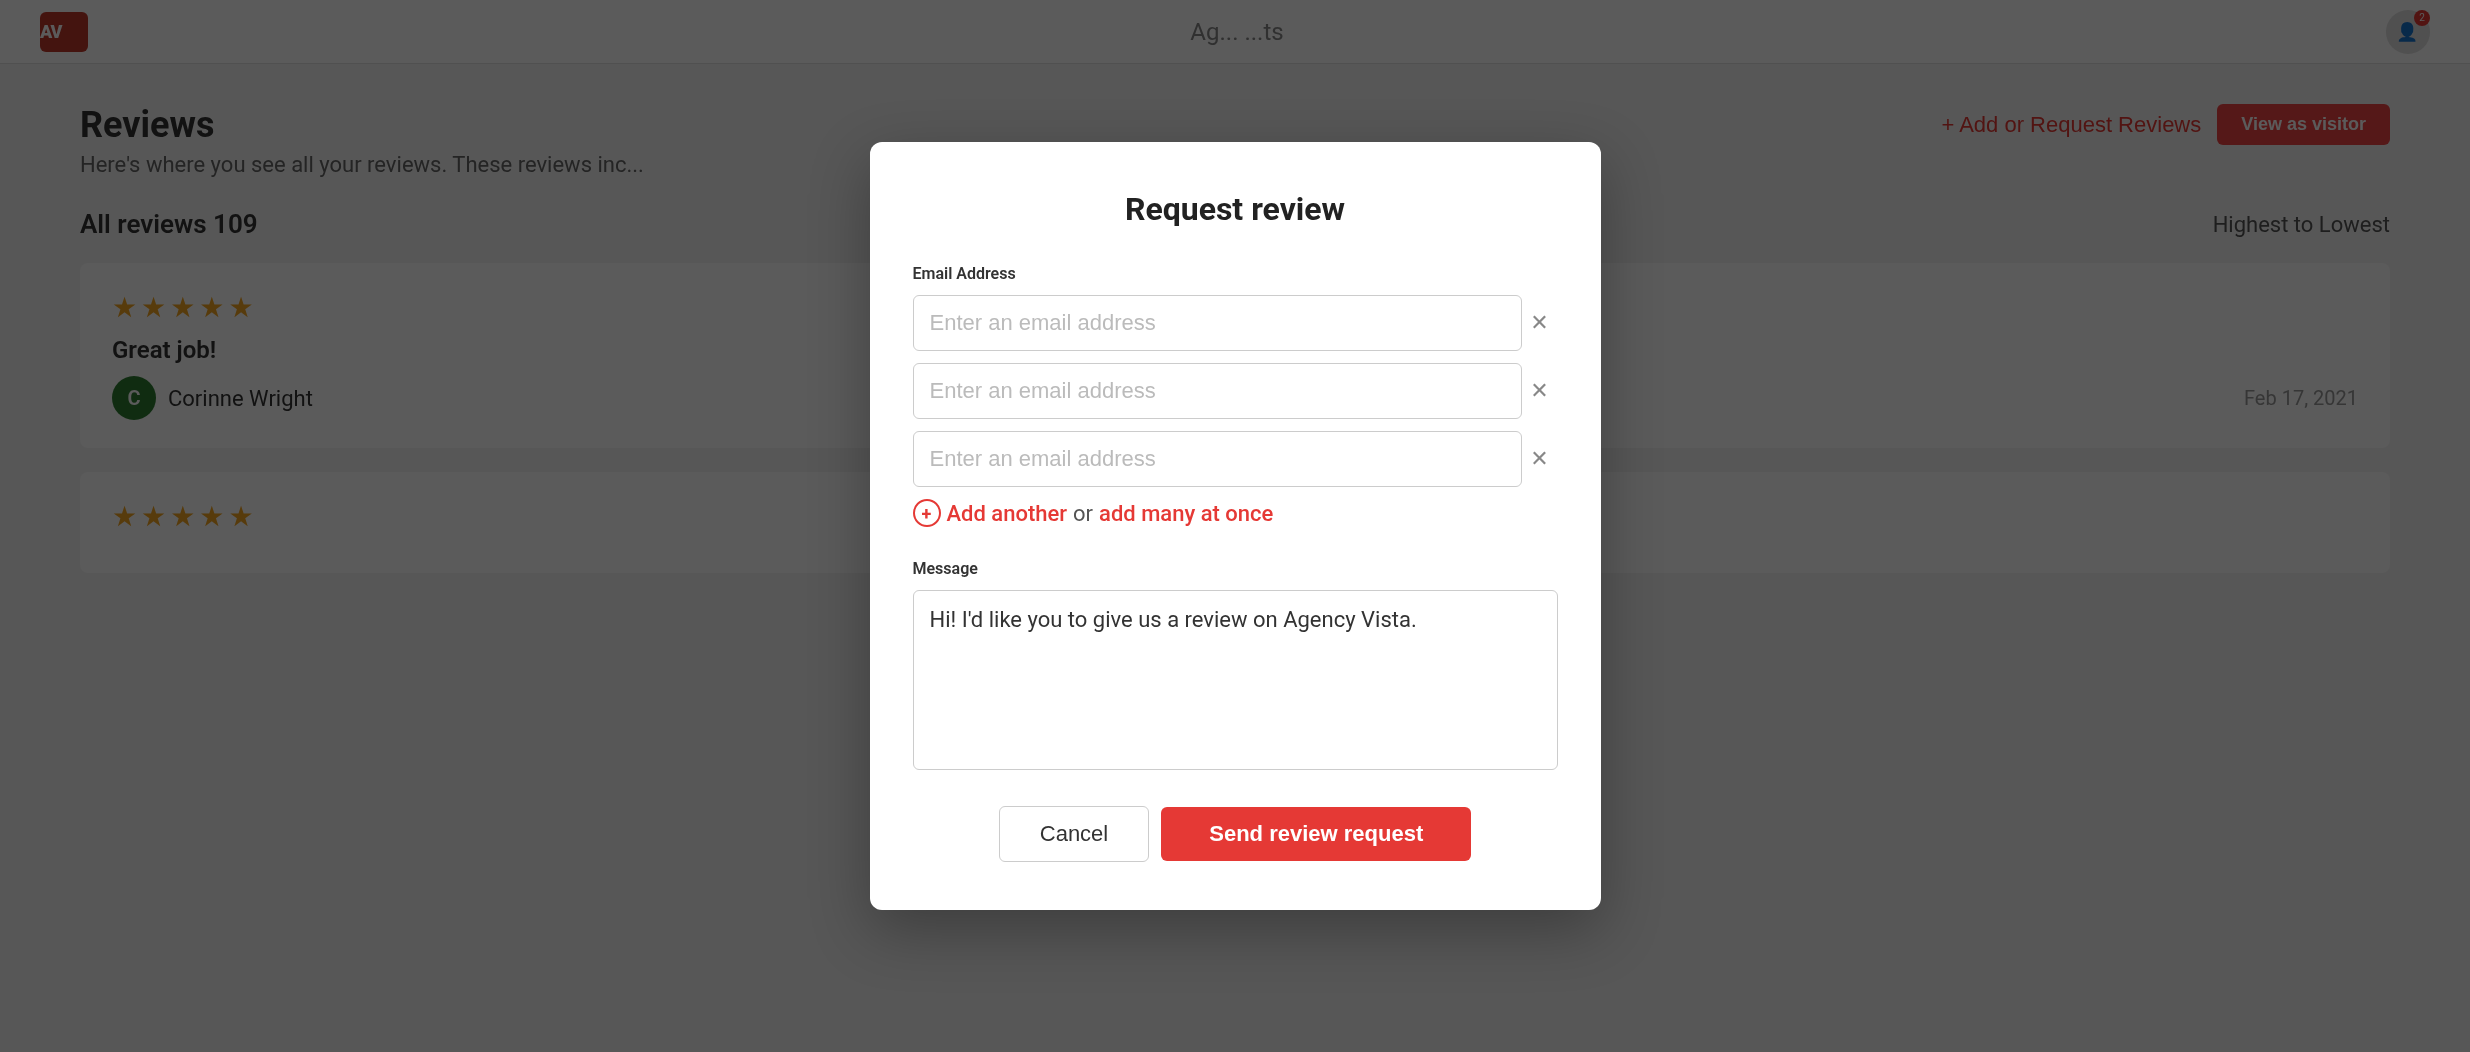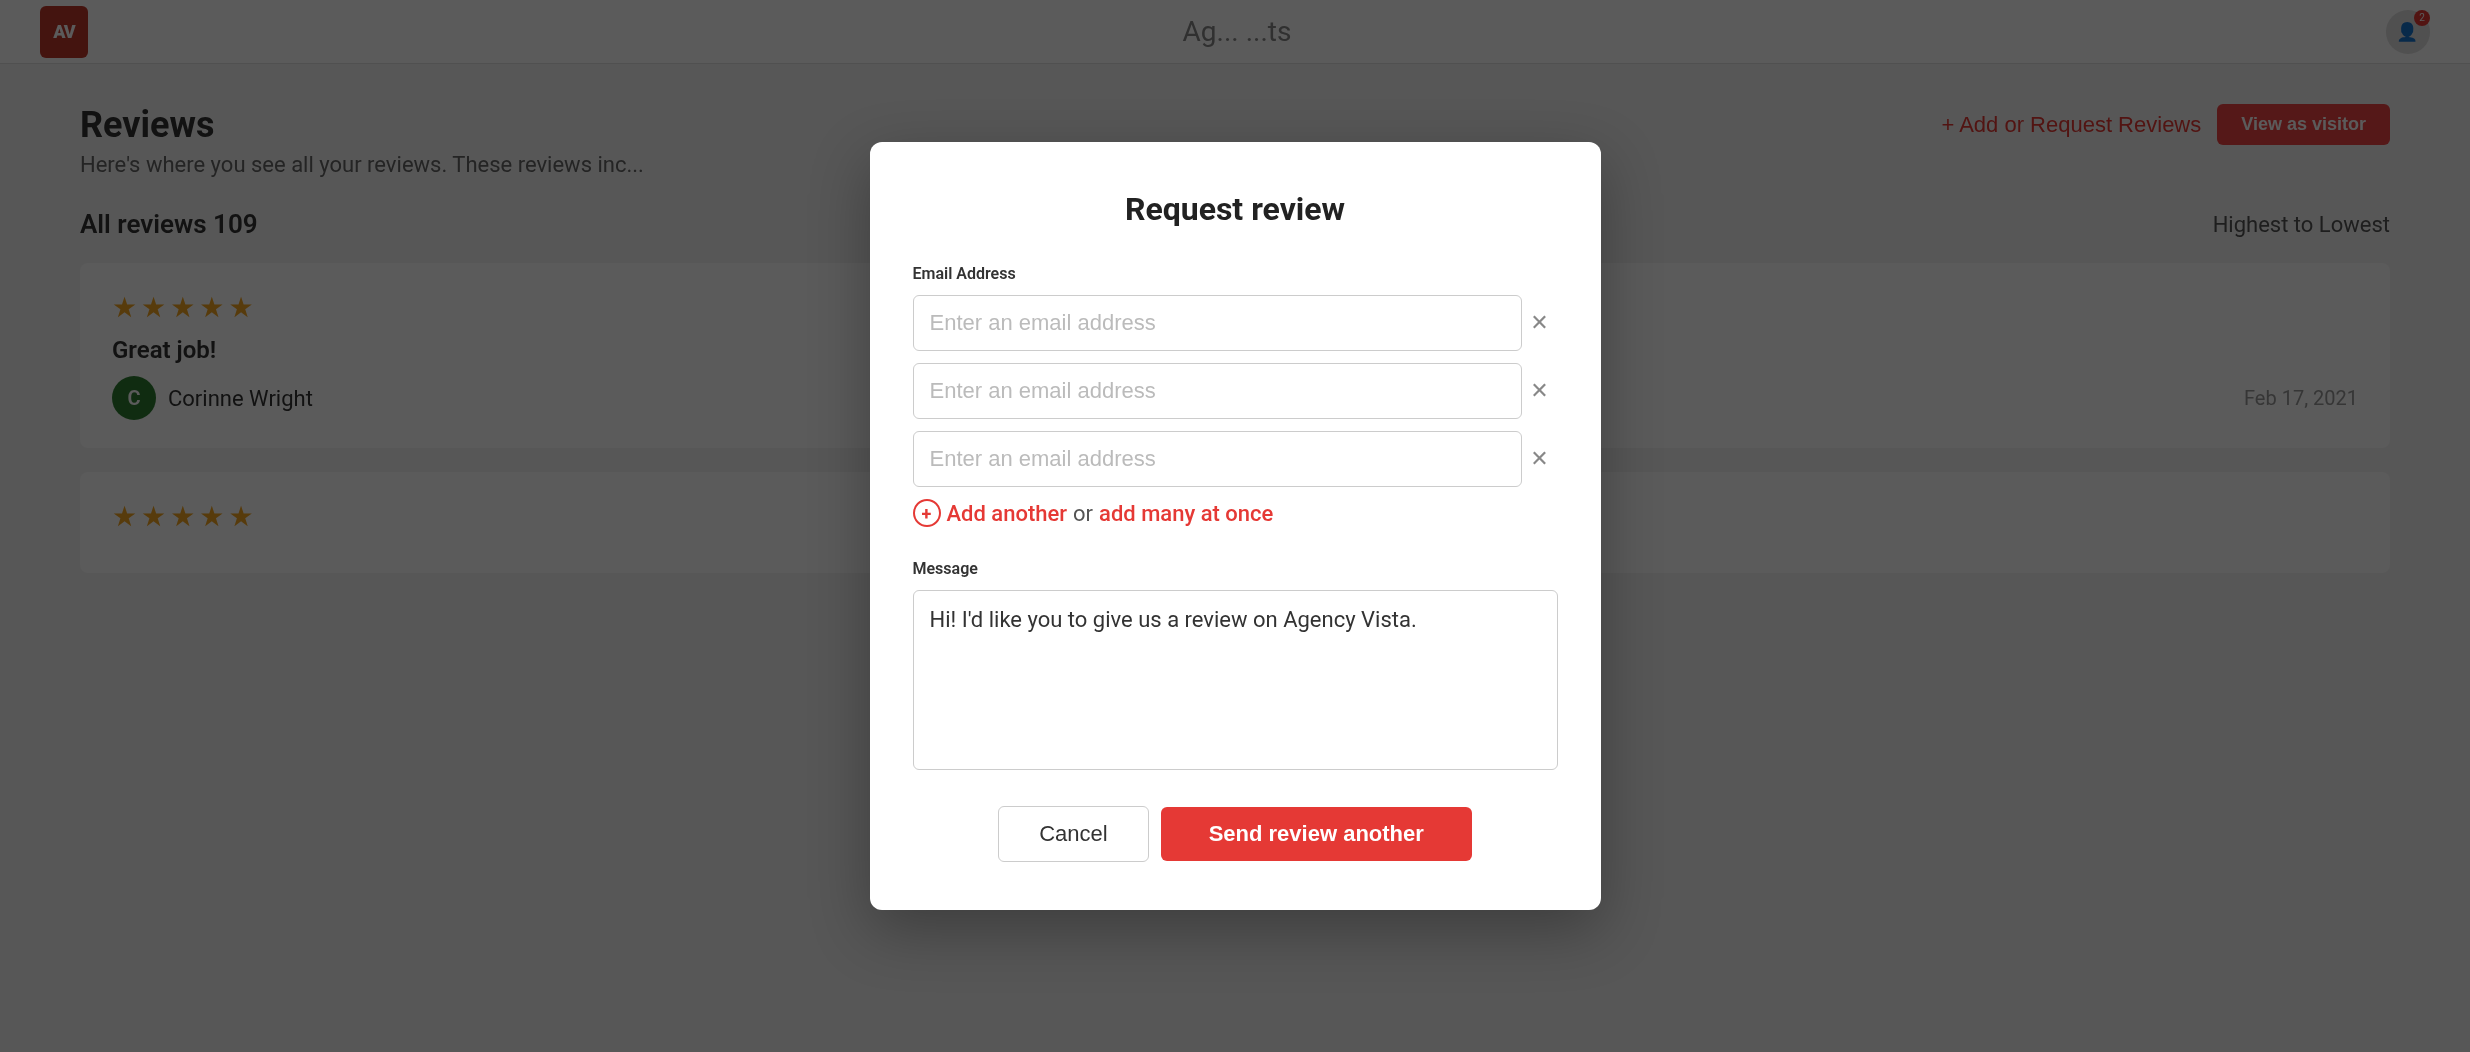--- a/index.html
+++ b/index.html
@@ -29,35 +29,35 @@
       background: #fff;
       display: flex;
       align-items: center;
       padding: 0 40px;
       justify-content: space-between;
       border-bottom: 1px solid #e0e0e0;
     }
 
     .navbar-logo {
       width: 48px;
-      height: 52px;
+      height: 40px;
       background: #c0392b;
       border-radius: 6px;
       display: flex;
       align-items: center;
-      justify-content: center;
+      justify-content: flex-start;
       color: #fff;
       font-weight: 900;
       font-size: 18px;
       letter-spacing: -1px;
     }
 
     .navbar-center {
       color: #888;
-      font-size: 28px;
+      font-size: 24px;
     }
 
     .navbar-right {
       display: flex;
       align-items: center;
       gap: 16px;
     }
 
     .navbar-avatar {
       width: 44px;
@@ -481,16 +481,16 @@
       <span class="add-many-link">add many at once</span>
     </div>
 
     
     <div class="modal-section-label">Message</div>
     <textarea class="message-textarea" style="">Hi! I'd like you to give us a review on Agency Vista.</textarea>
 
     
     <div class="modal-actions">
       <button class="btn-cancel">Cancel</button>
-      <button class="btn-send">Send review another</button>
+      <button class="btn-send">Send review request</button>
     </div>
   </div>
 </div>
 
 </body></html>

